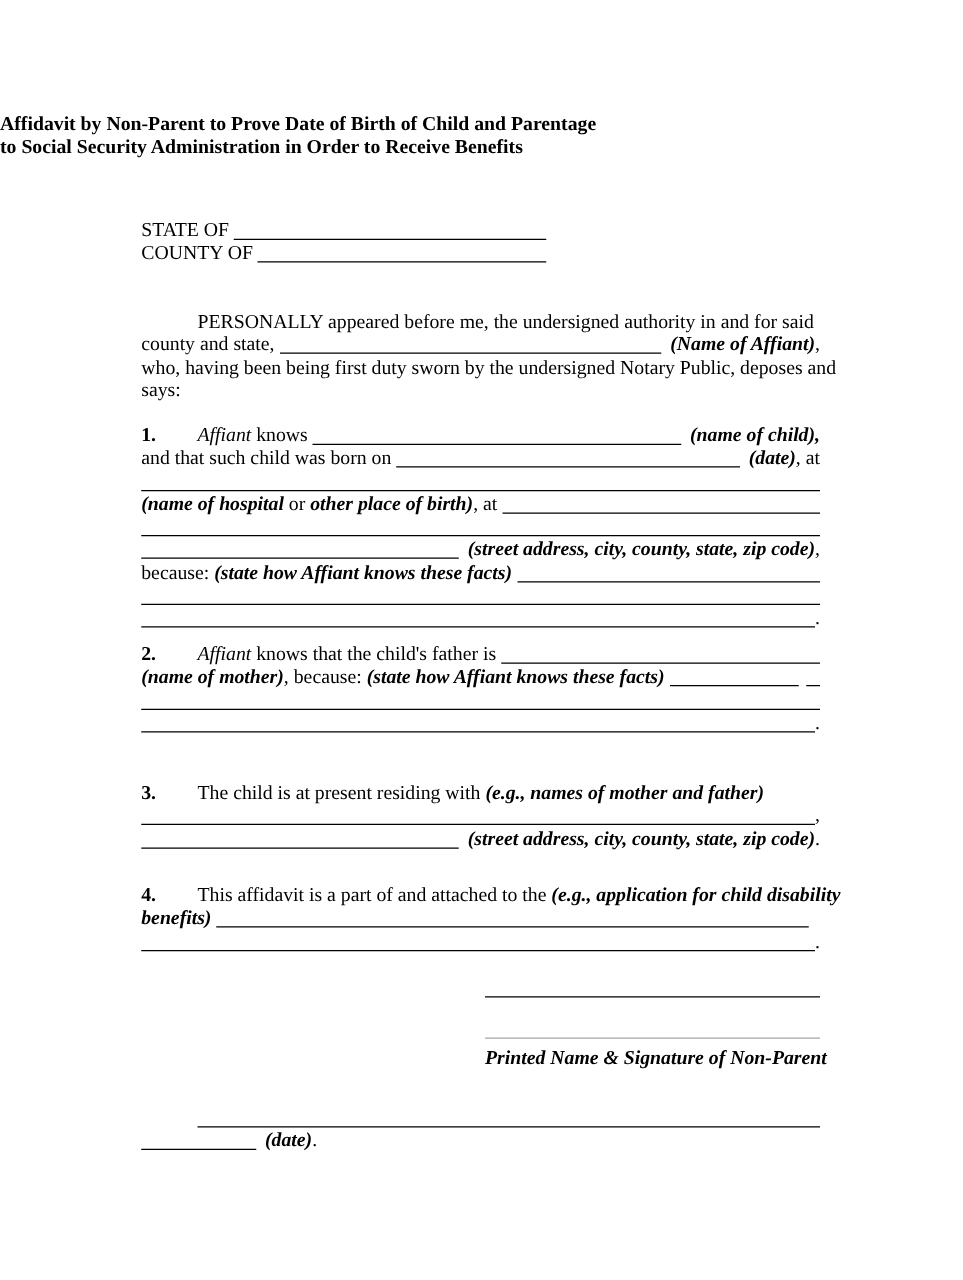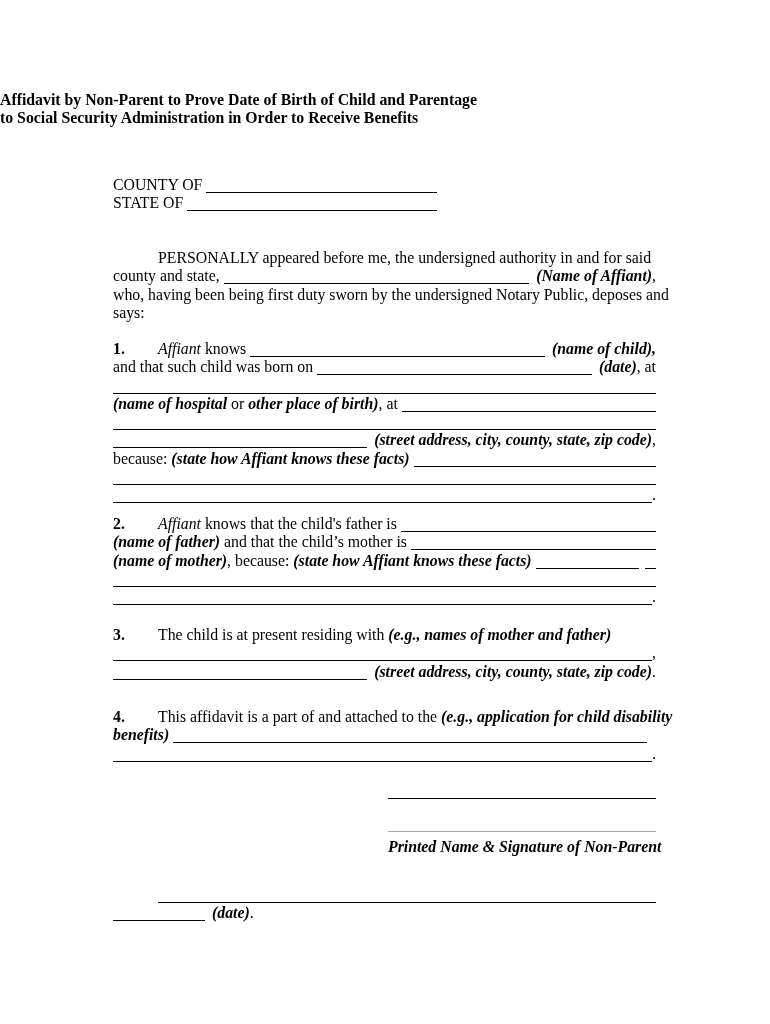--- a/index.html
+++ b/index.html
@@ -41,25 +41,25 @@
 </head>
 <body>
 
 <div class="blk b-title">
   <div>Affidavit by Non-Parent to Prove Date of Birth of Child and Parentage</div>
   <div>to Social Security Administration in Order to Receive Benefits</div>
 </div>
 
 <div class="blk b-state">
   <div class="row venue-row">
+    <span class="sg">STATE OF </span>
+    <span class="bl fill"></span>
+  </div>
+  <div class="row venue-row">
     <span class="sg">COUNTY OF </span>
-    <span class="bl fill"></span>
-  </div>
-  <div class="row venue-row">
-    <span class="sg">STATE OF </span>
     <span class="bl fill"></span>
   </div>
 </div>
 
 <div class="blk b-p1">
   <div class="row">
     <span class="ind"></span>
     <span class="sg">PERSONALLY appeared before me, the undersigned authority in and for said</span>
   </div>
   <div class="row">
@@ -123,25 +123,20 @@
 </div>
 
 <div class="blk b-i2">
   <div class="row">
     <span class="num">2.</span>
     <span class="sg it">Affiant</span>
     <span class="sg"> knows that the child's father is </span>
     <span class="bl fill"></span>
   </div>
   <div class="row">
-    <span class="sg bi">(name of father)</span>
-    <span class="sg"> and that the child’s mother is </span>
-    <span class="bl fill"></span>
-  </div>
-  <div class="row">
     <span class="sg bi">(name of mother)</span>
     <span class="sg">, because: </span>
     <span class="sg bi">(state how Affiant knows these facts) </span>
     <span class="bl fill"></span>
     <span class="bl w11"></span>
   </div>
   <div class="row">
     <span class="bl fill"></span>
   </div>
   <div class="row">

